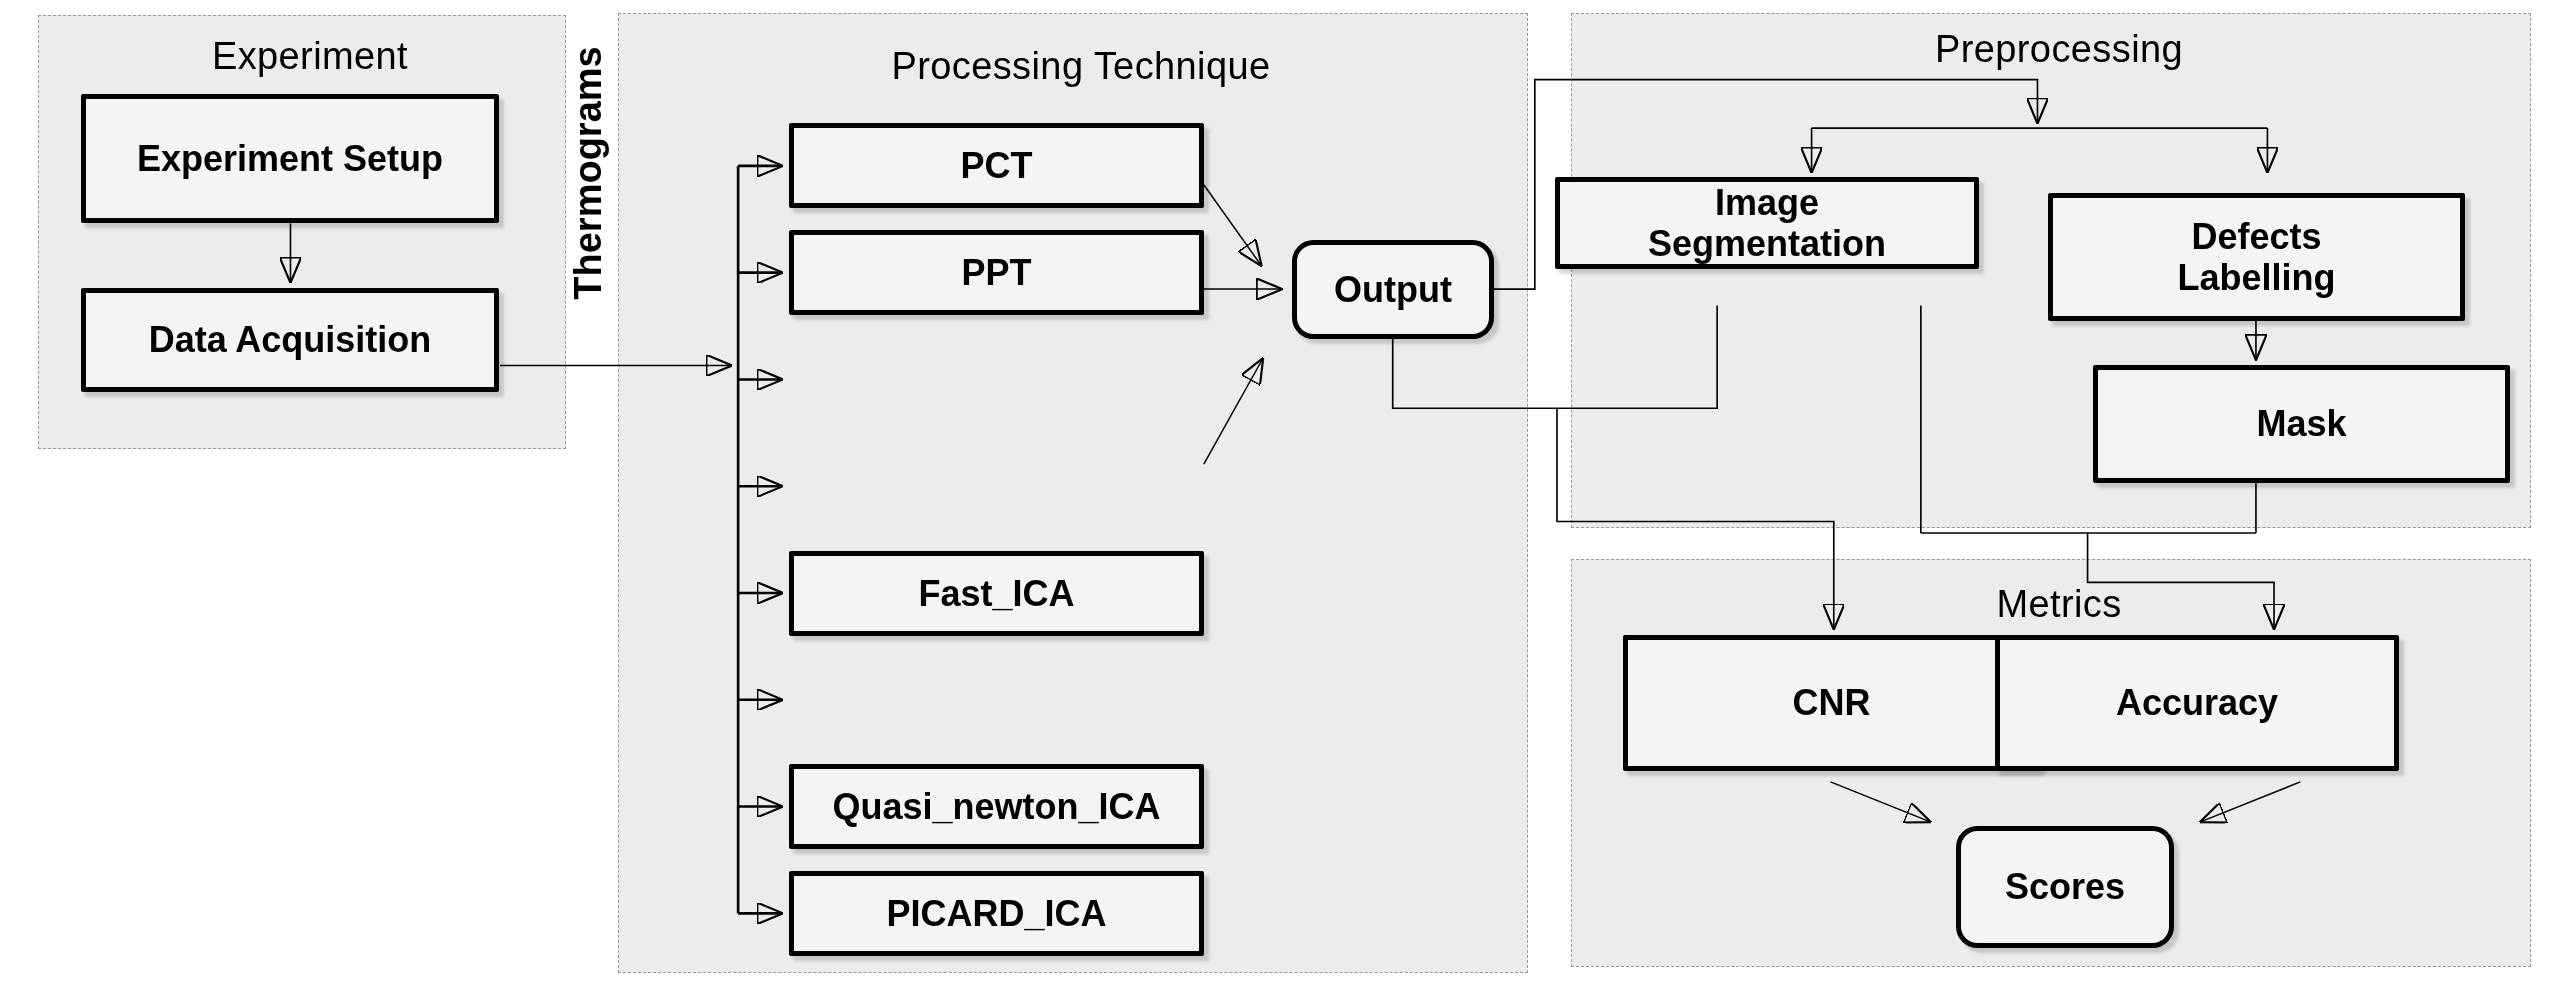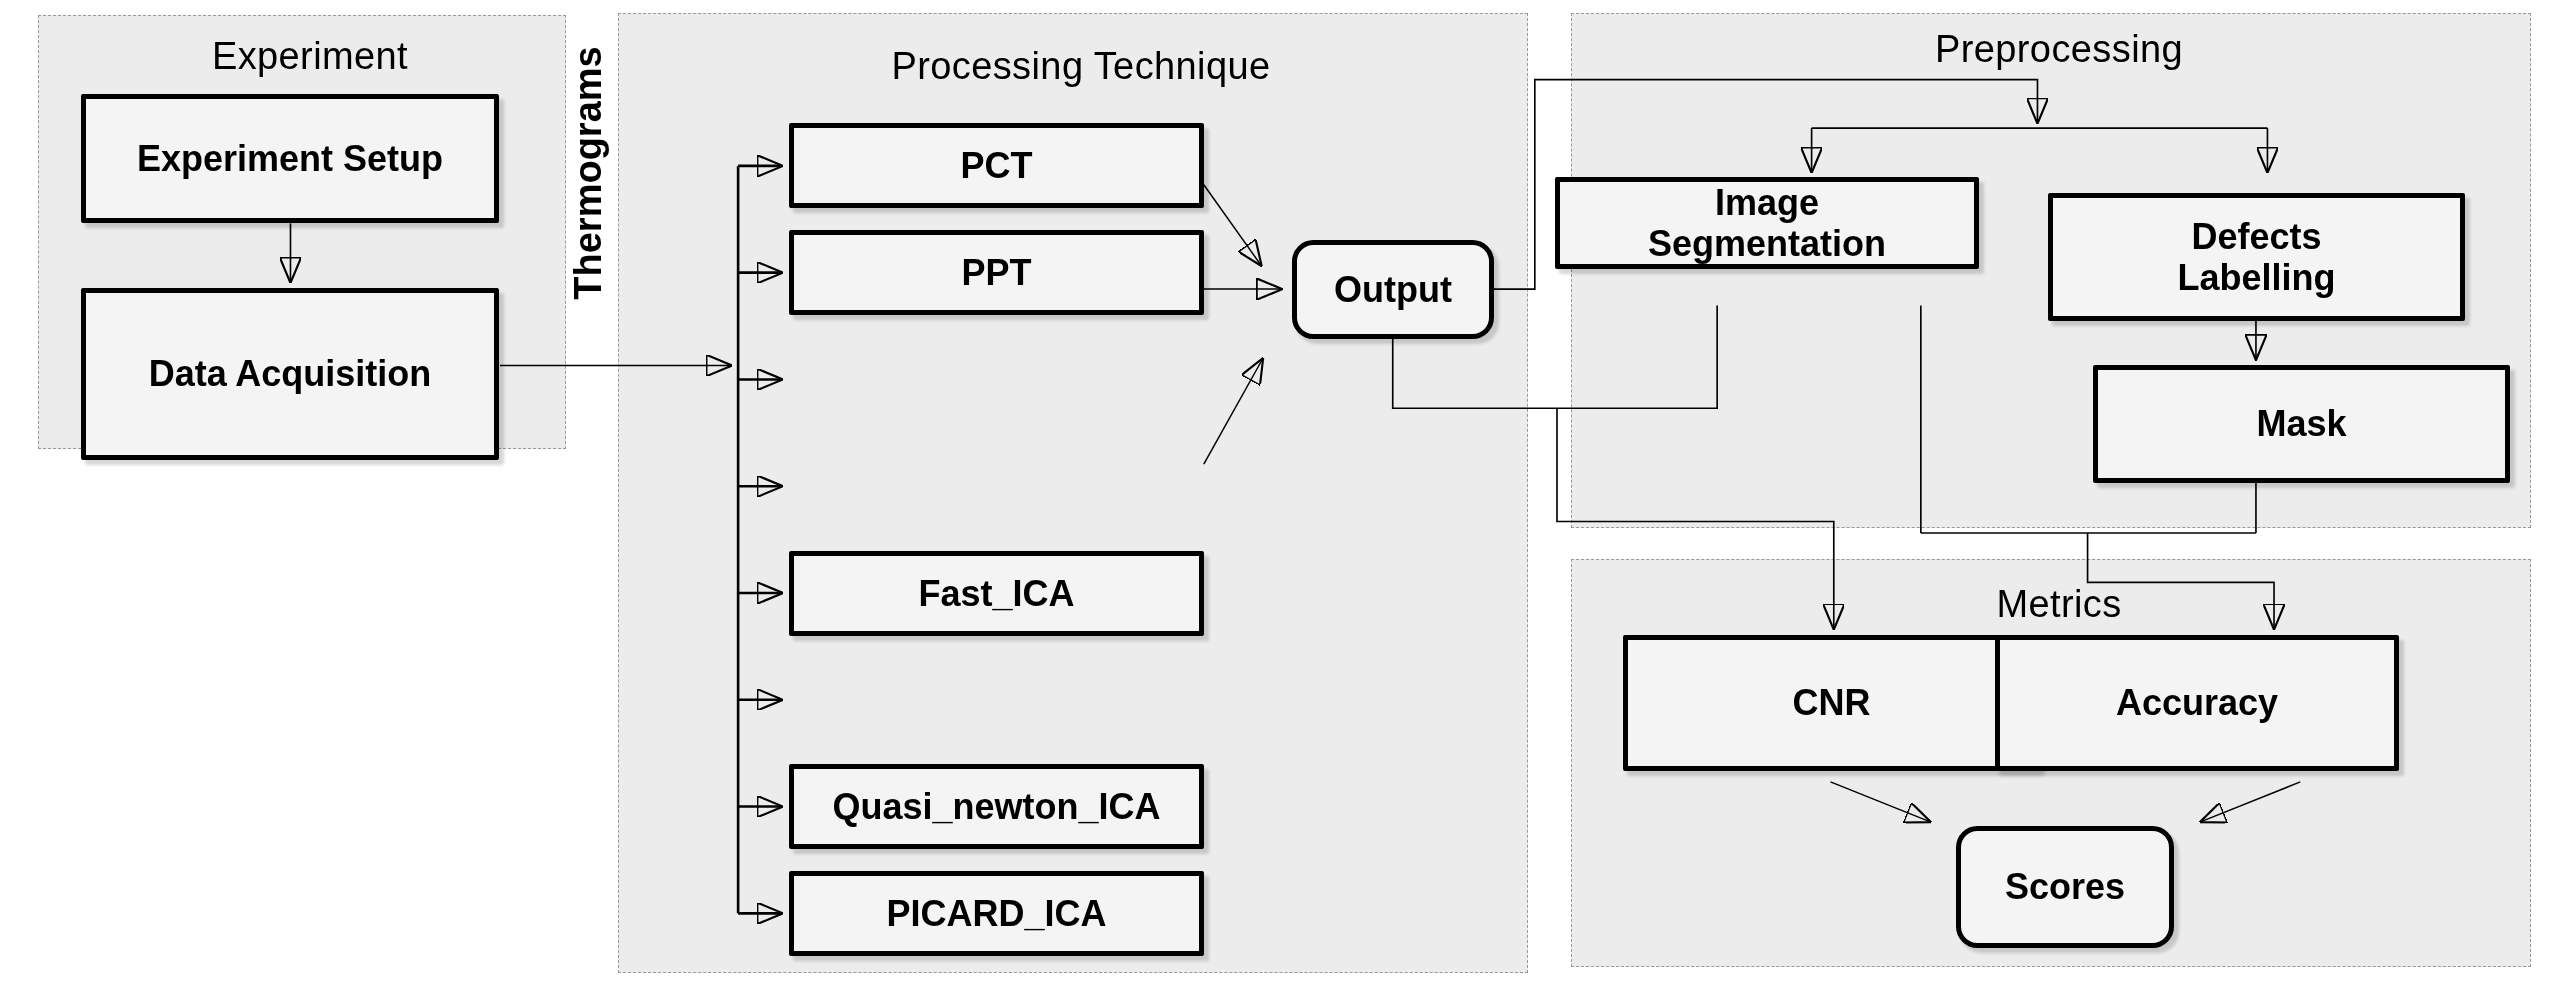--- a/index.html
+++ b/index.html
@@ -110,21 +110,21 @@
     <path class="w15" d="M2228,952 L2348,1000" marker-end="url(#ah)"></path>
     <path class="w15" d="M2800,952 L2680,1000" marker-end="url(#ah)"></path>
   </svg>
 
   <div class="vlabel" style="left:588px;top:173px;">Thermograms</div>
 
   <div class="node" style="left:81px;top:94px;width:418px;height:129px;">
     <span class="lbl">Experiment Setup</span>
   </div>
 
-  <div class="node" style="left:81px;top:288px;width:418px;height:172px;">
+  <div class="node" style="left:81px;top:288px;width:418px;height:104px;">
     <span class="lbl">Data Acquisition</span>
   </div>
 
   <div class="node" style="left:789px;top:123px;width:415px;height:85px;">
     <span class="lbl">PCT</span>
   </div>
   <div class="node" style="left:789px;top:230px;width:415px;height:85px;">
     <span class="lbl">PPT</span>
   </div>
   <div class="node" style="left:789px;top:551px;width:415px;height:85px;">

